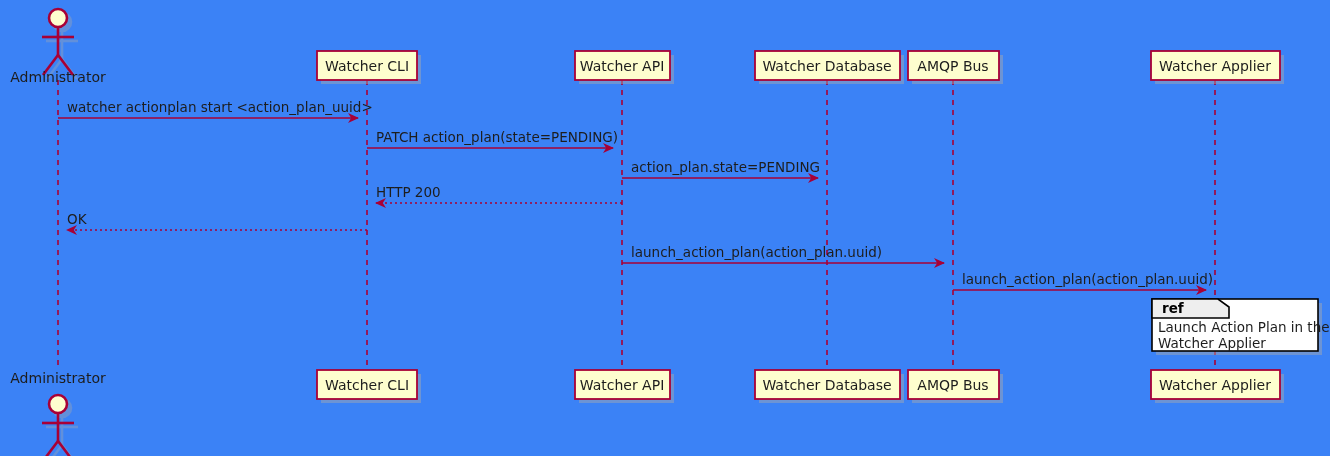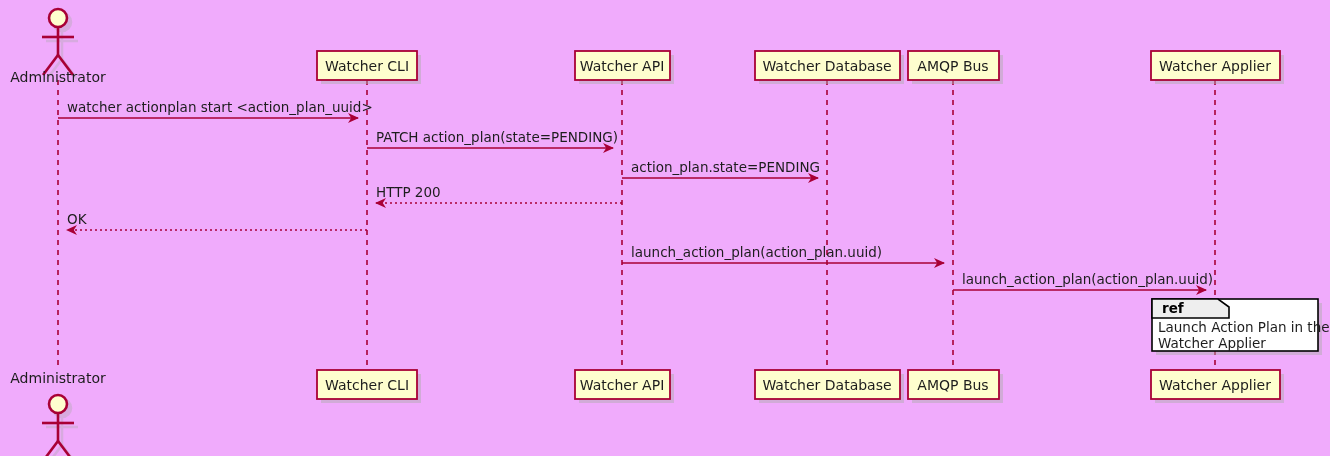--- a/index.html
+++ b/index.html
@@ -8,21 +8,21 @@
     background: #ffffff;
   }
   body {
     font-family: "DejaVu Sans", sans-serif;
   }
   #diagram-root {
     position: relative;
     width: 1330px;
     height: 456px;
     overflow: hidden;
-    background: #f0abfc;
+    background: #3b82f6;
   }
   #diagram-svg {
     position: absolute;
     left: 0;
     top: 0;
   }
   .pt-label {
     font-family: "DejaVu Sans", sans-serif;
     font-size: 14px;
     fill: #1d1d1d;

